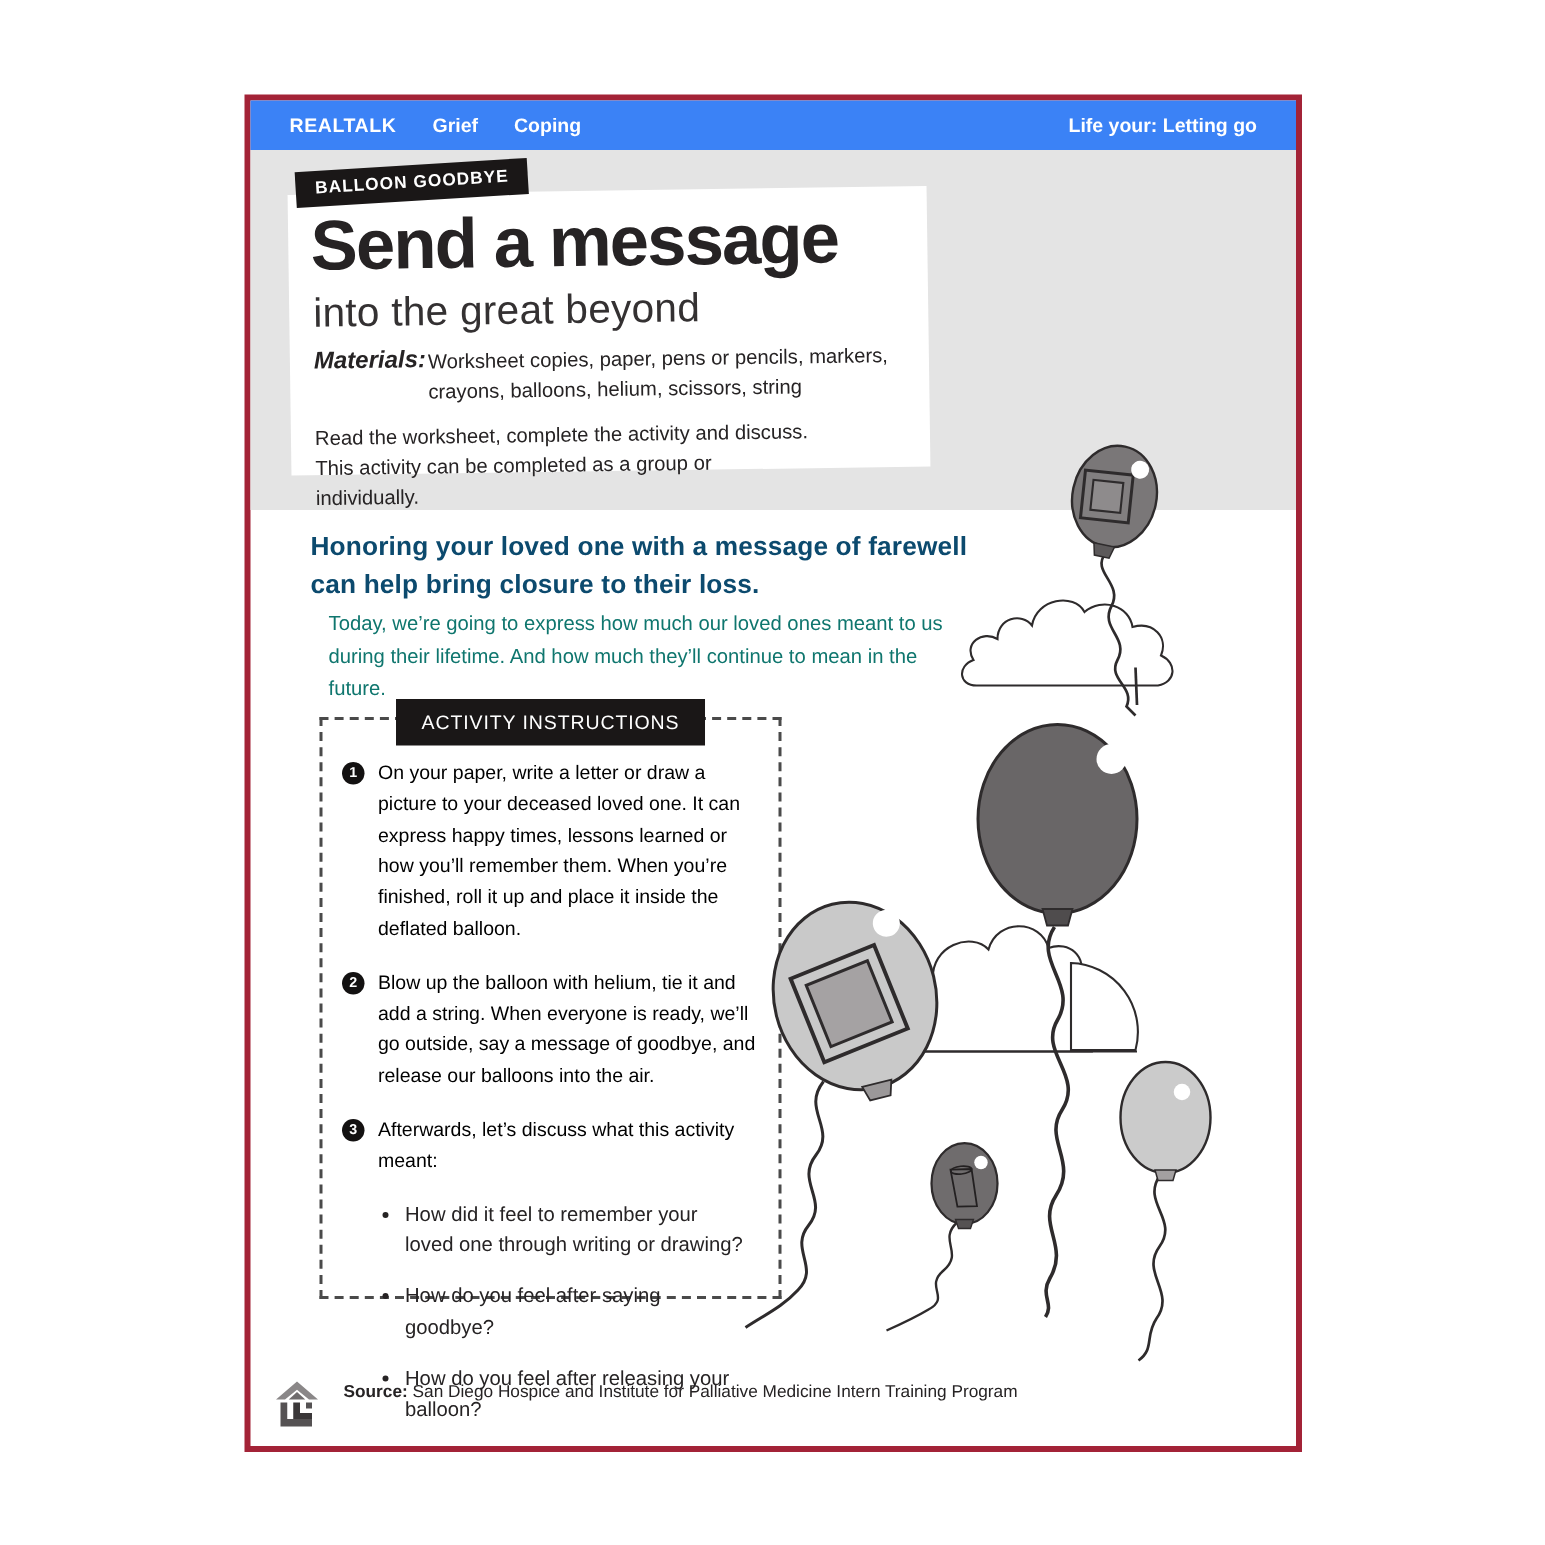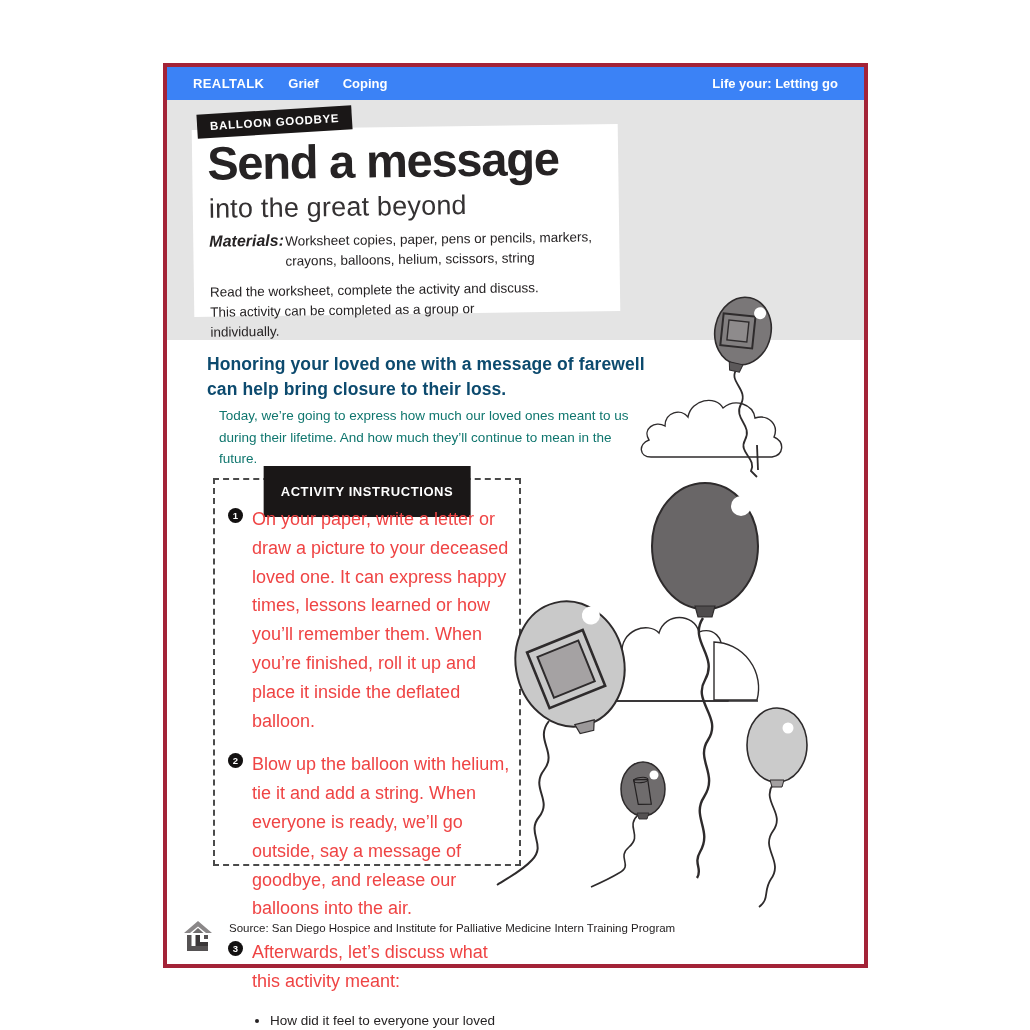--- a/index.html
+++ b/index.html
@@ -39,35 +39,35 @@
 
   .section-heading { position:absolute; left:40px; top:285px; width:470px; font-size:17.5px;
                      font-weight:bold; line-height:1.4; color:#0c4a6e; letter-spacing:.1px; }
   .section-body { position:absolute; left:40px; top:338px; width:430px; font-size:13.5px;
                   line-height:1.6; color:#0f766e;margin-left:12px; }
 
   
   .instructions { position:absolute; left:46px; top:411px; width:308px; height:388px;
                   border:2px dashed #4a4a4a; }
   .instructions-title { position:absolute; left:50%; top:-14px; transform:translateX(-50%);
-                        background:#1a1717; color:#fff; font-size:13px; font-weight:bold;
-                        letter-spacing:.6px; padding:18px 17px; white-space:nowrap; }
+                        background:#1a1717; color:#fff; font-size:13px; font-weight:normal;
+                        letter-spacing:.6px; padding:8px 17px; white-space:nowrap; }
   .steps { position:absolute; left:13px; top:25px; width:282px; }
   .step { display:flex; gap:9px; margin-bottom:15px; }
   .step-num { width:15px; height:15px; border-radius:50%; background:#131111; color:#fff;
               font-size:9.5px; font-weight:bold; display:flex; align-items:center;
               justify-content:center; flex:none; margin-top:3px; }
-  .step-text { font-size:18px; line-height:1.6; color:#ef4444; width:258px; }
+  .step-text { font-size:13px; line-height:1.6; color:#000000; width:258px; }
   .bullets { margin:2px 0 0 42px; width:228px; }
   .bullets li { font-size:13.5px; line-height:1.55; color:#262324; margin-bottom:13px; }
 
   
   .home-logo { position:absolute; left:15px; top:851px; }
   .footer-text { position:absolute; left:62px; top:851px; font-size:11.5px; line-height:1.75; color:#262324; }
-  .footer-text .b { font-weight:normal; }
+  .footer-text .b { font-weight:bold; }
   .footer-text .note-line { font-style:italic; }
   .footer-text .note-line .b { font-weight:bold; font-style:italic; }
 
   .art { position:absolute; left:0; top:33px; width:697px; height:864px; pointer-events:none; }
 </style>
 </head>
 <body>
 
 <div class="canvas">
   <div class="page">
@@ -112,21 +112,21 @@
         </div>
         <div class="step">
           <span class="step-num">2</span>
           <span class="step-text">Blow up the balloon with helium, tie it and add a string. When everyone is ready, we’ll go outside, say a message of goodbye, and release our balloons into the air.</span>
         </div>
         <div class="step">
           <span class="step-num">3</span>
           <span class="step-text">Afterwards, let’s discuss what this activity meant:</span>
         </div>
         <ul class="bullets">
-          <li>How did it feel to everyone your loved one through writing or drawing?</li>
+          <li>How did it feel to remember your loved one through writing or drawing?</li>
           <li>How do you feel after saying goodbye?</li>
           <li>How do you feel after releasing your balloon?</li>
         </ul>
       </div>
     </div>
 
     <svg class="art" viewBox="167 100 697 864" xmlns="http://www.w3.org/2000/svg">
 
       <g fill="#ffffff" stroke="#2e2b2c" stroke-width="1.4">
         <path d="M 651 457

